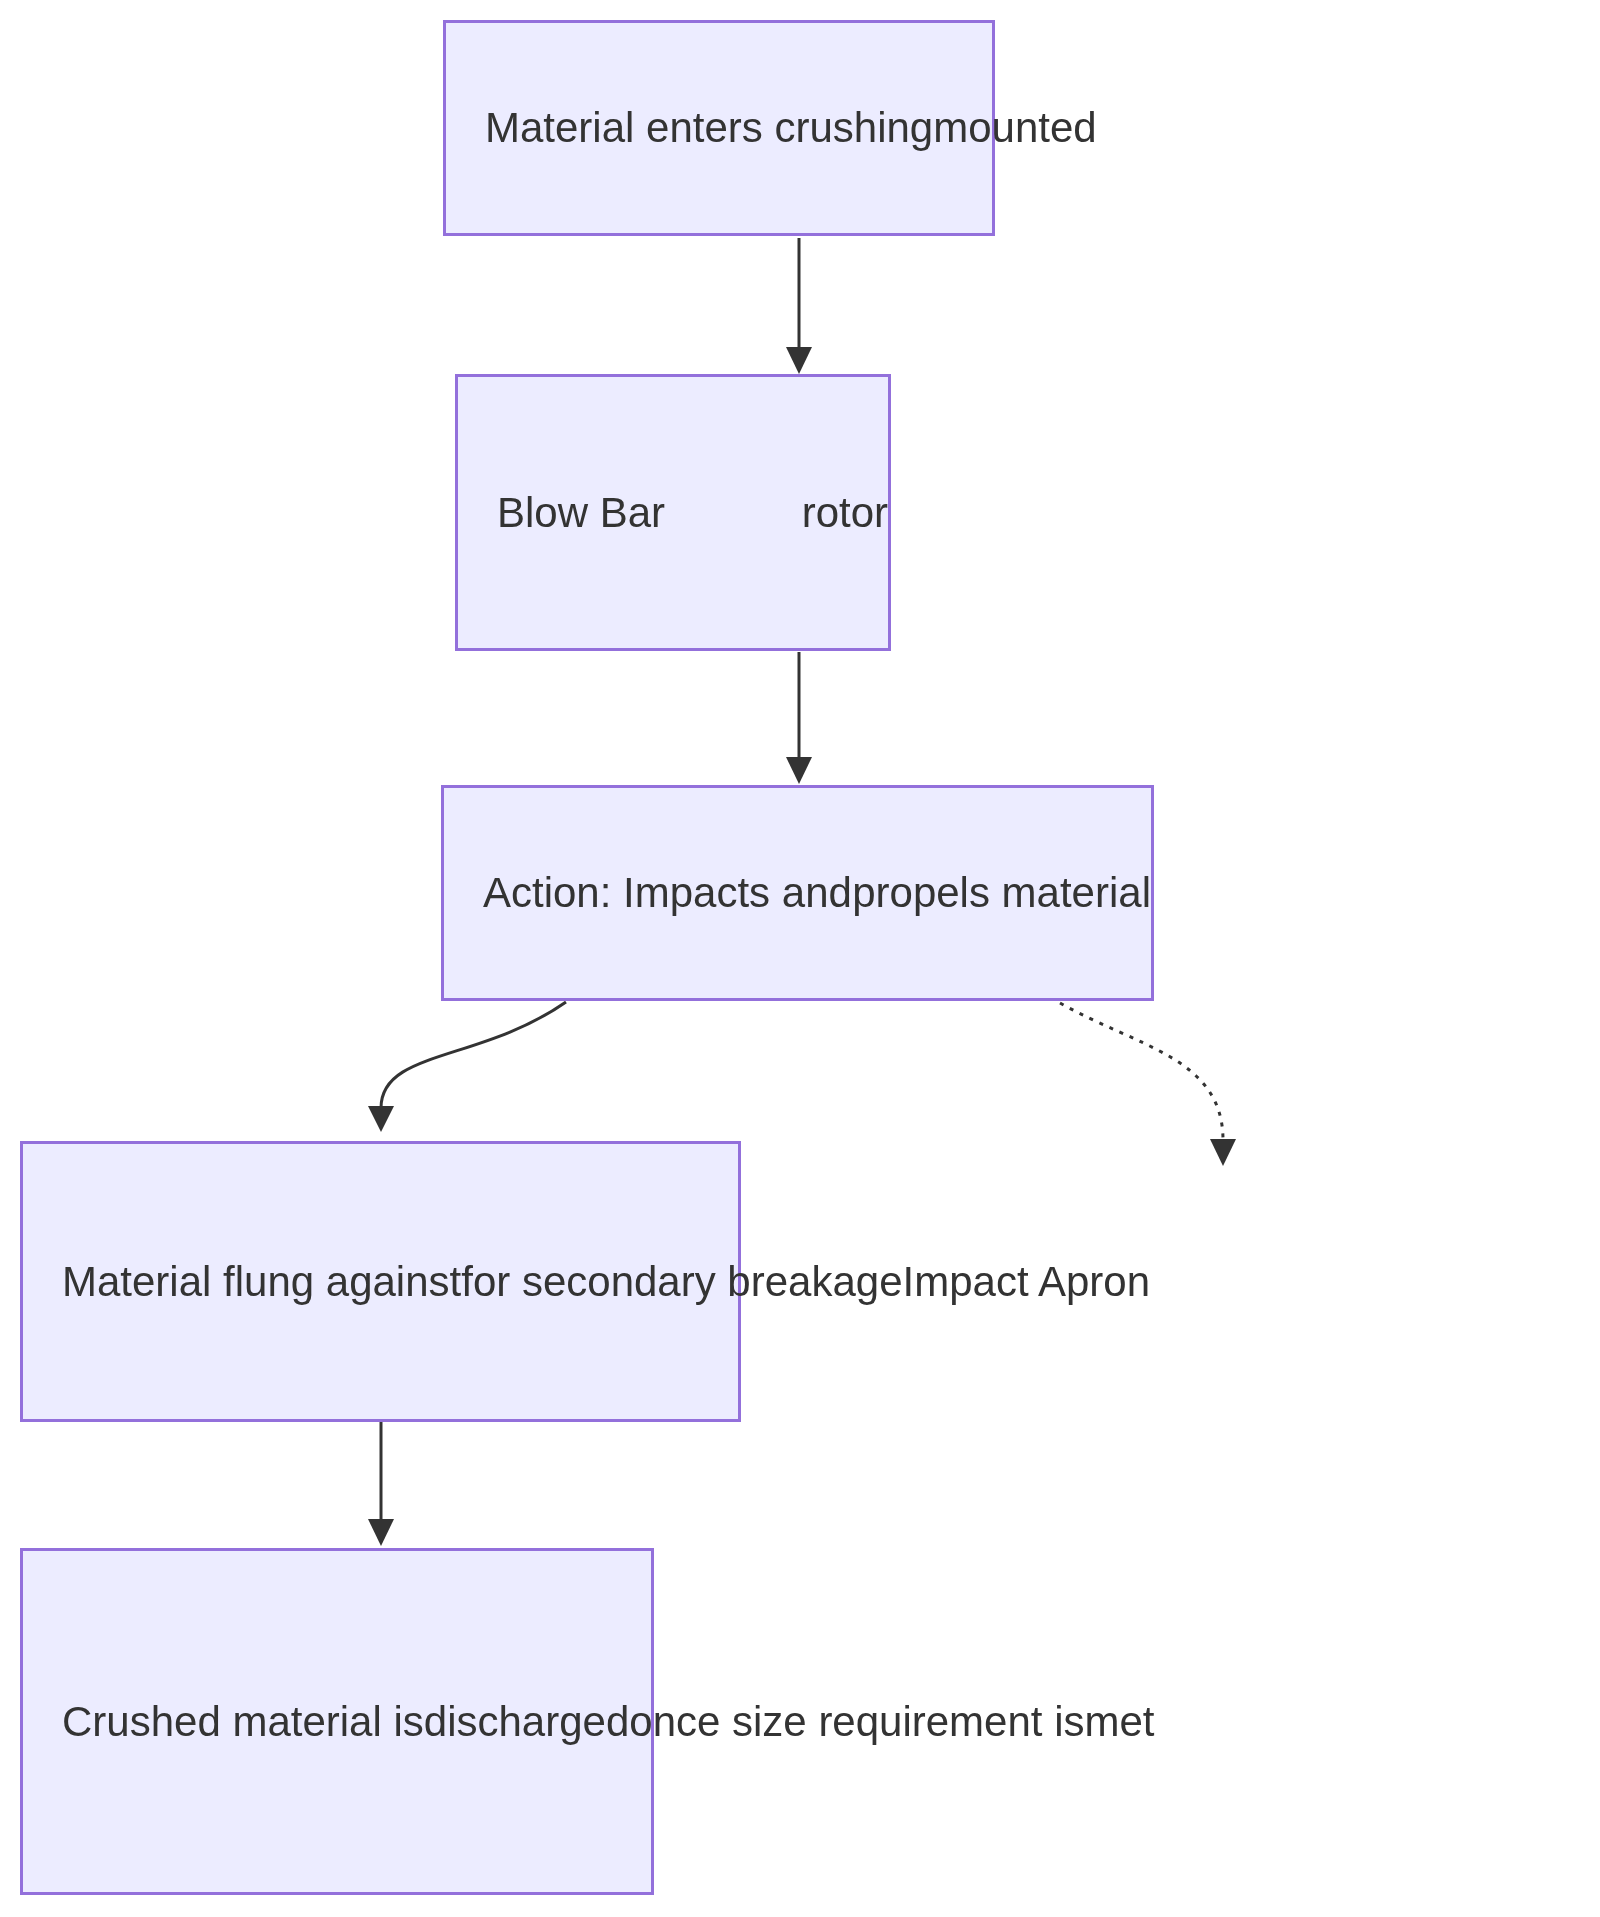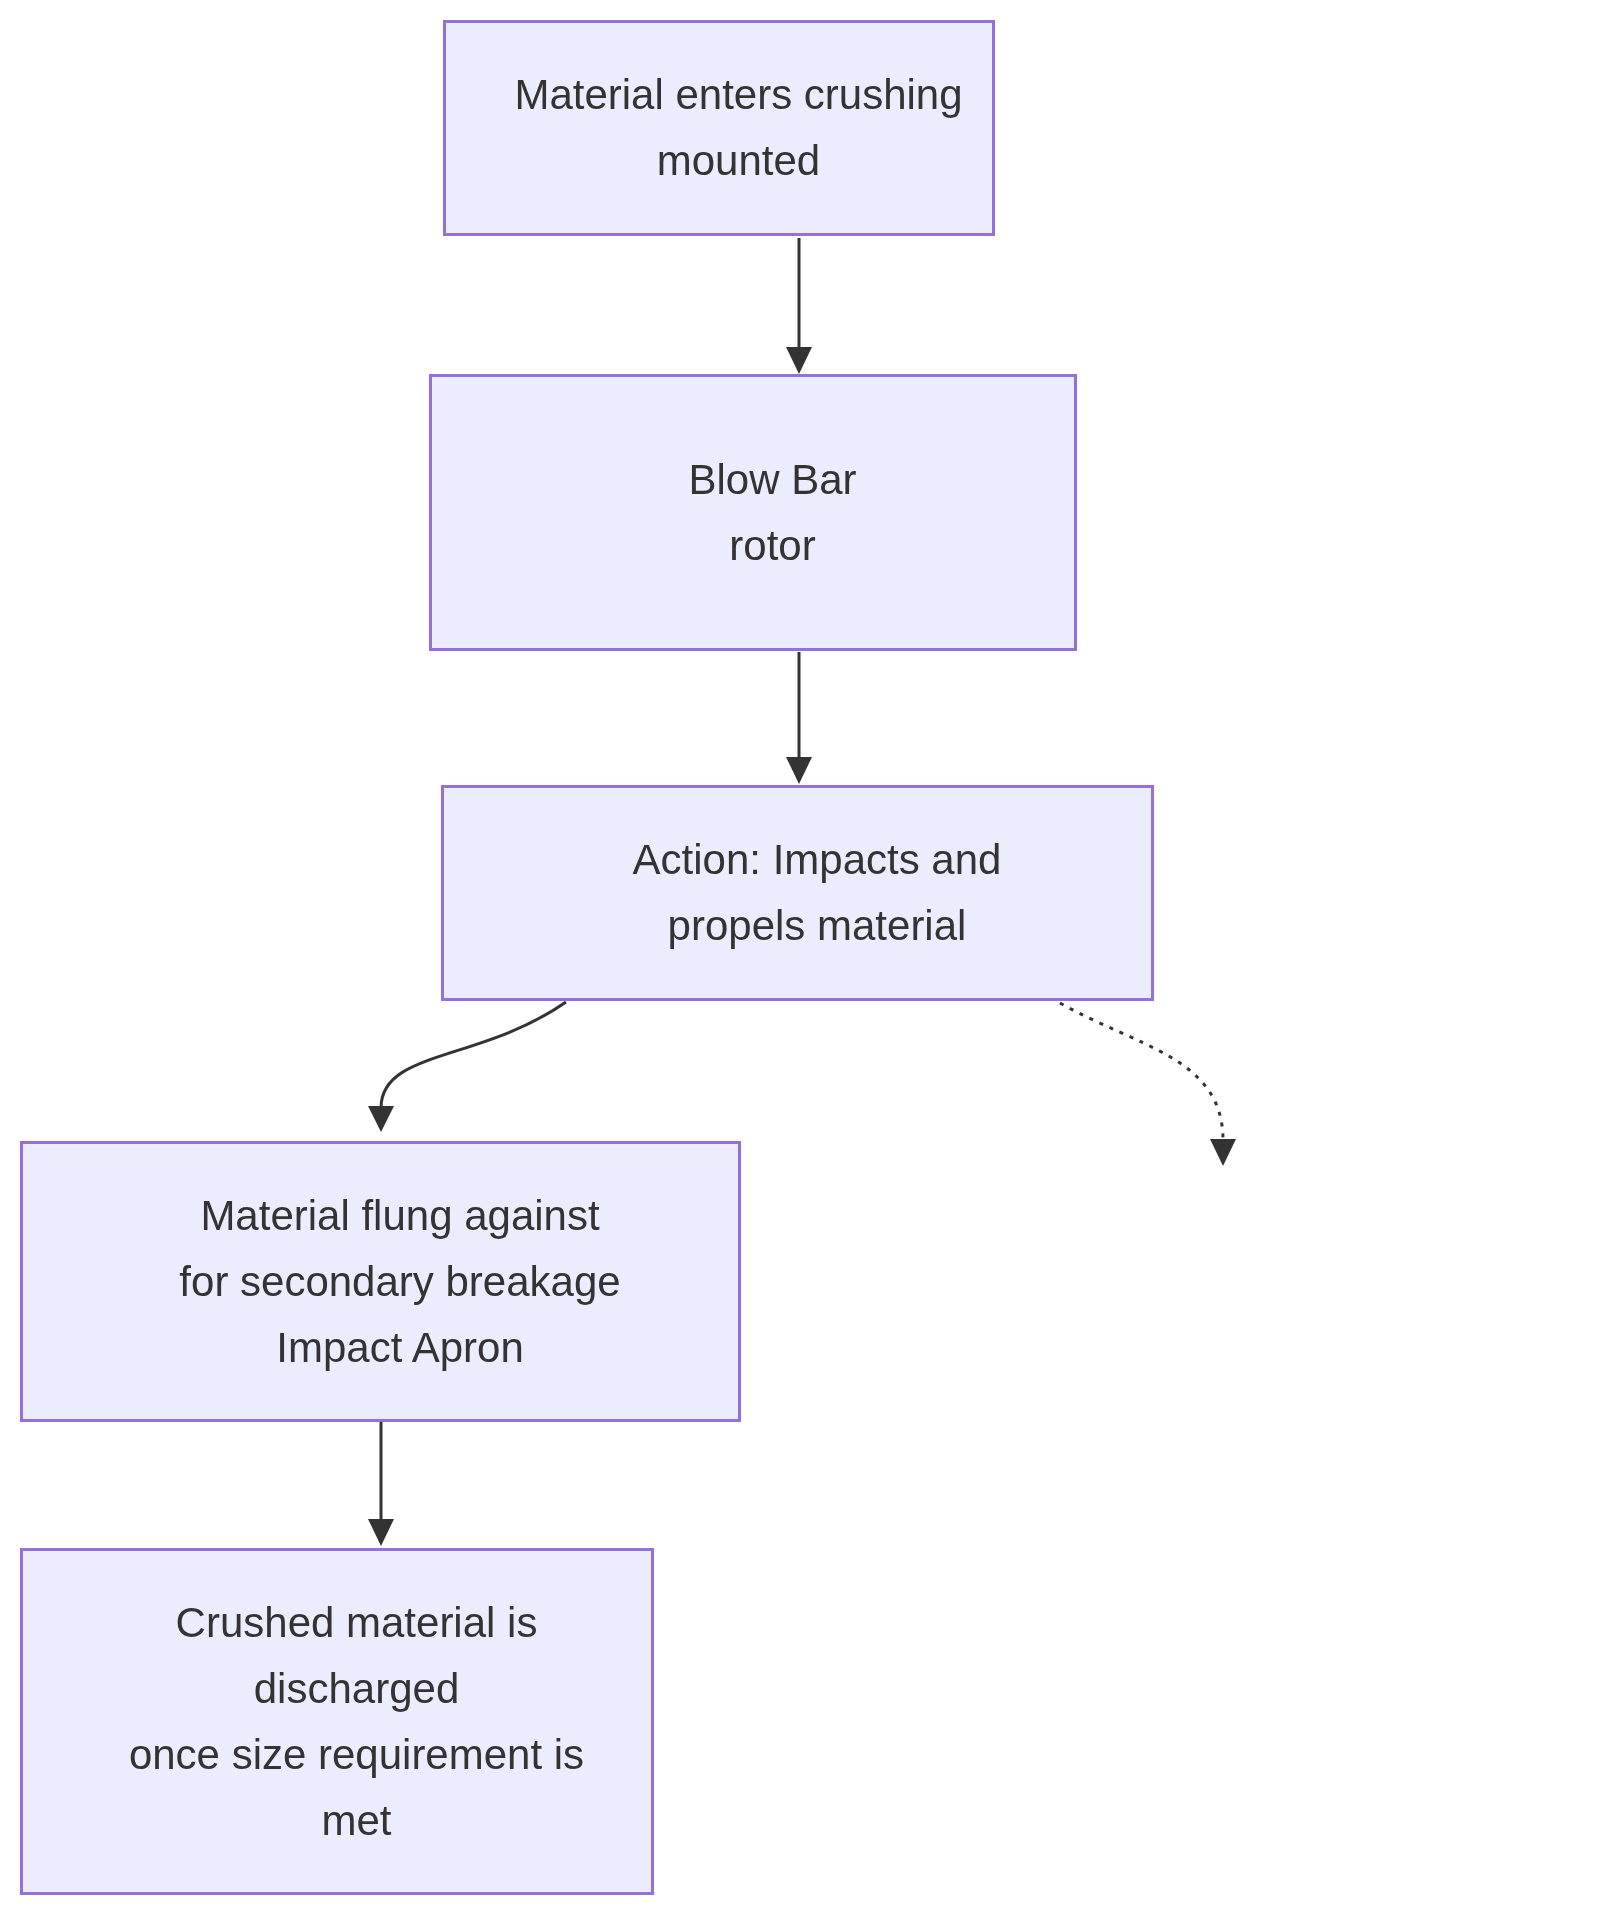--- a/index.html
+++ b/index.html
@@ -38,31 +38,30 @@
   .node {
     position: absolute;
     box-sizing: border-box;
     background: var(--node-fill, #ECECFF);
     border: 3px solid var(--node-border, #9370DB);
     color: var(--text, #333333);
     font-size: 42px;
     line-height: 66px;
     text-align: center;
     display: flex;
-    flex-direction: column;
-    justify-content: center;
+    justify-content: space-between;
     align-items: center;
     padding-left: 39px;
   }
   .node .line {
     display: block;
     white-space: nowrap;
   }
   .node-enter     { left: 443px;  top: 20px;   width: 552px; height: 216px; }
-  .node-blow-bar  { left: 429px;  top: 374px;  width: 648px; height: 277px; }
+  .node-blow-bar  { left: 455px;  top: 374px;  width: 436px; height: 277px; }
   .node-action    { left: 441px;  top: 785px;  width: 713px; height: 216px; }
   .node-apron     { left: 20px;   top: 1133px; width: 721px; height: 281px; margin-top: 8px; }
   .node-wear      { left: 867px;  top: 1168px; width: 712px; height: 213px; }
   .node-discharge { left: 20px;   top: 1548px; width: 634px; height: 347px; }
 </style>
 </head>
 <body>
 
 <div class="canvas">
 

